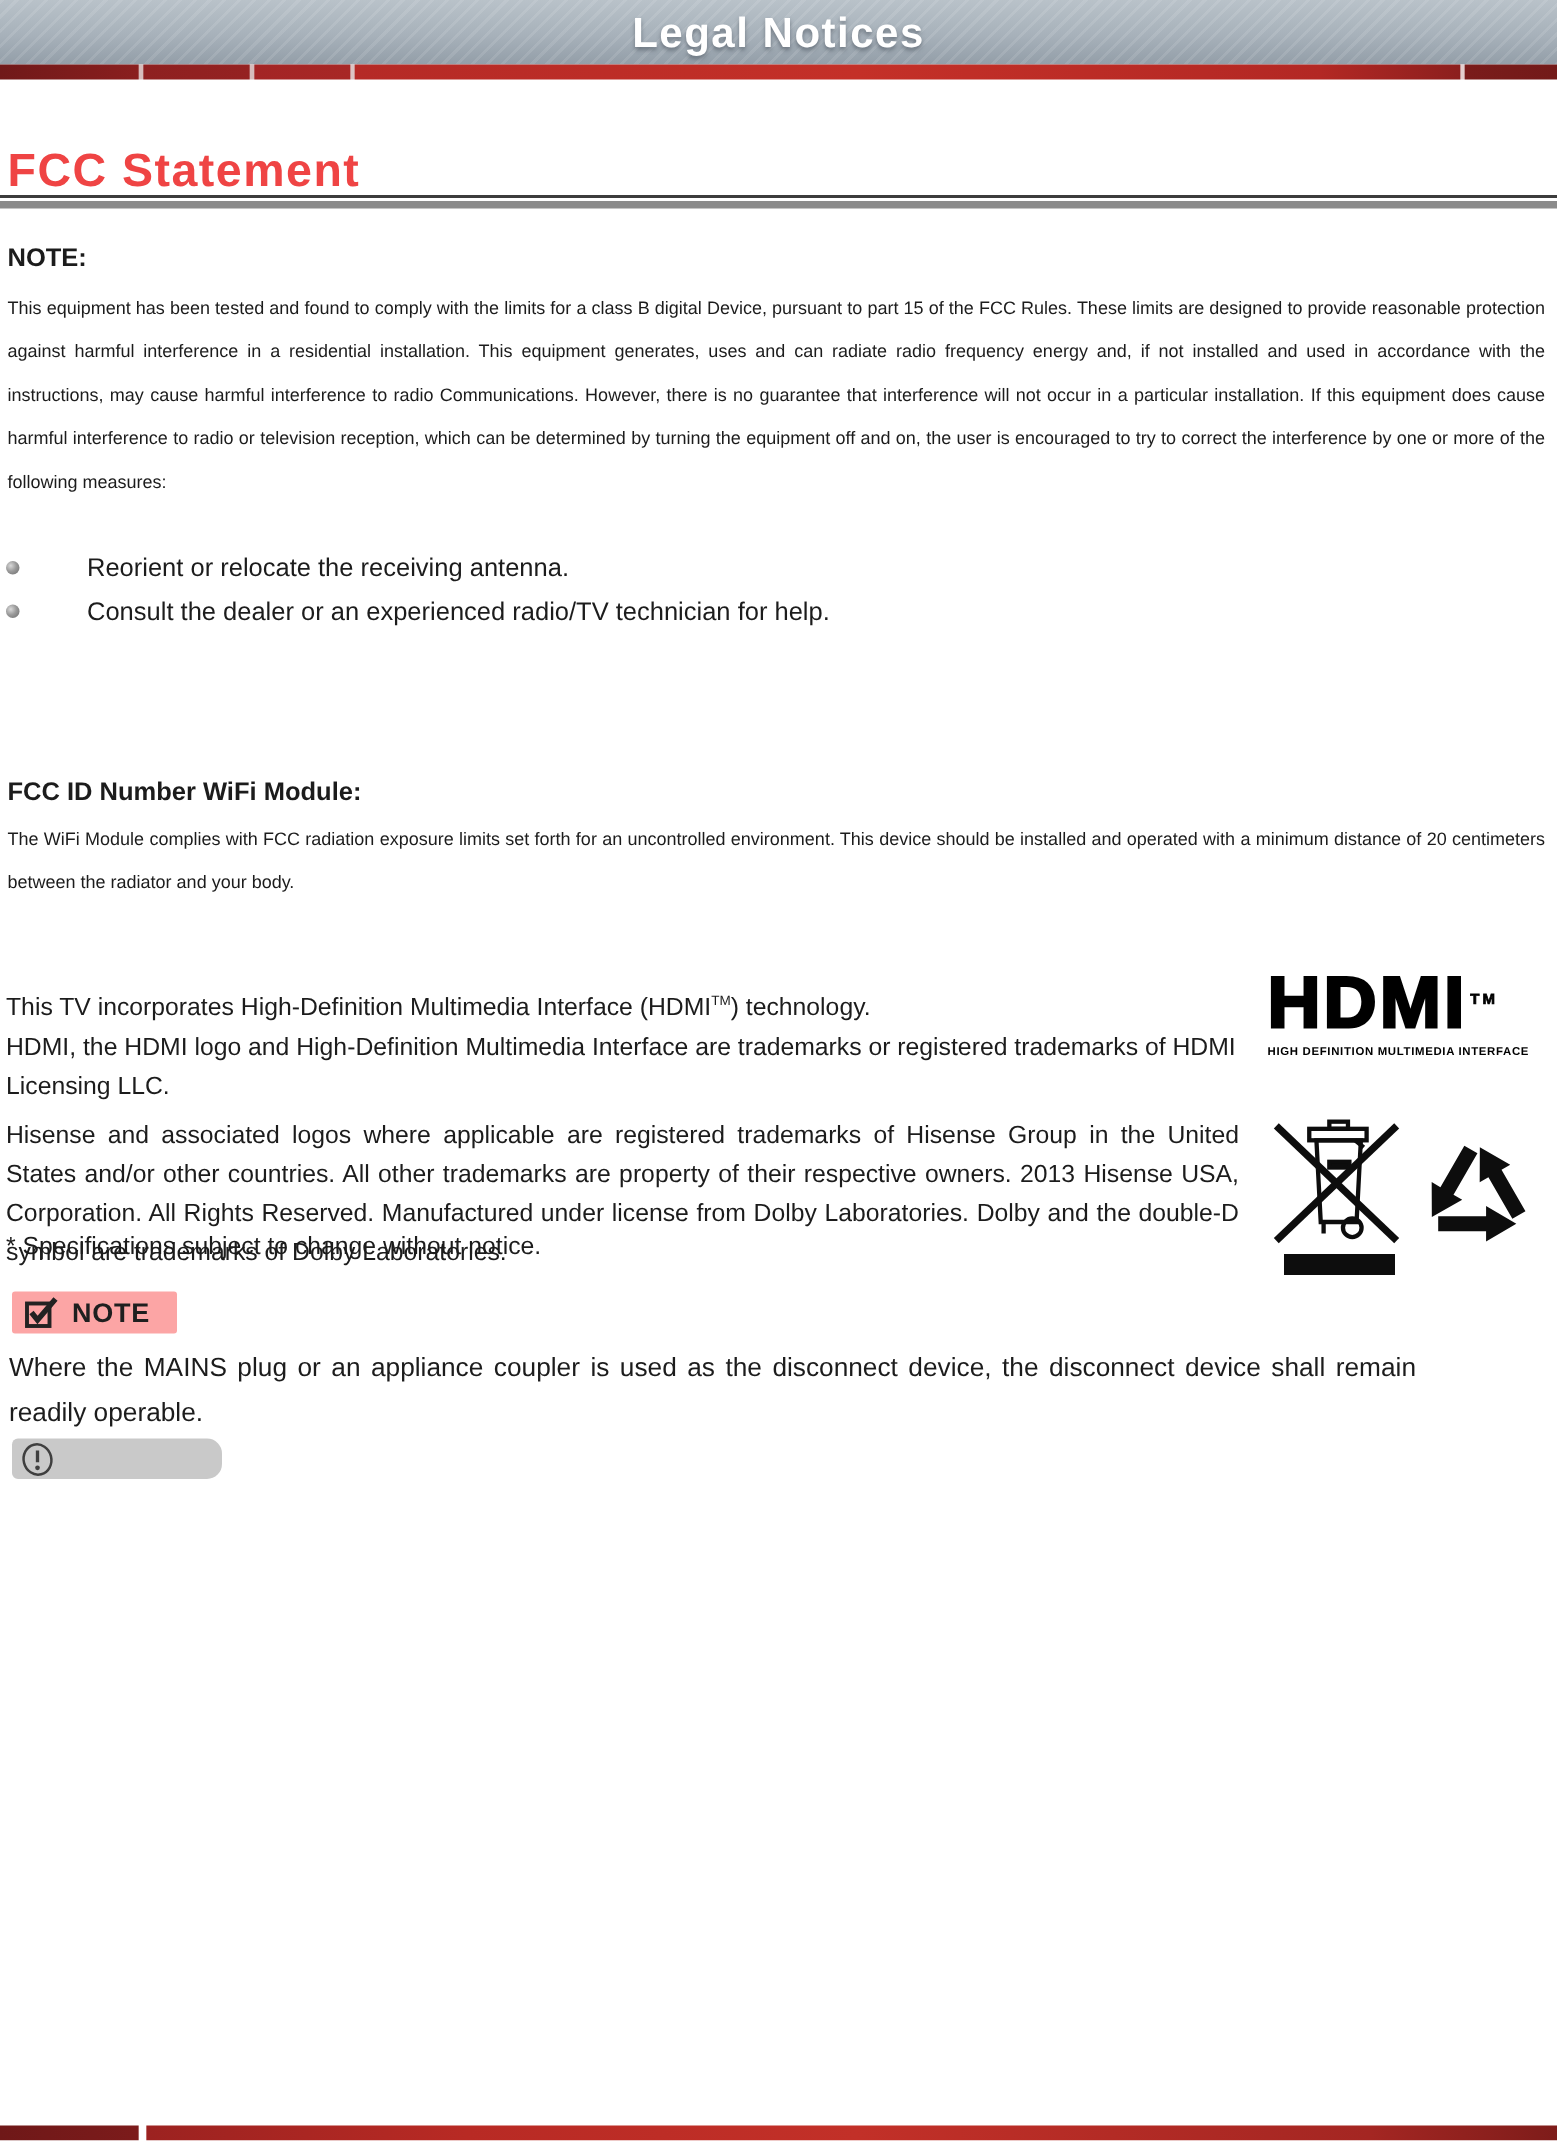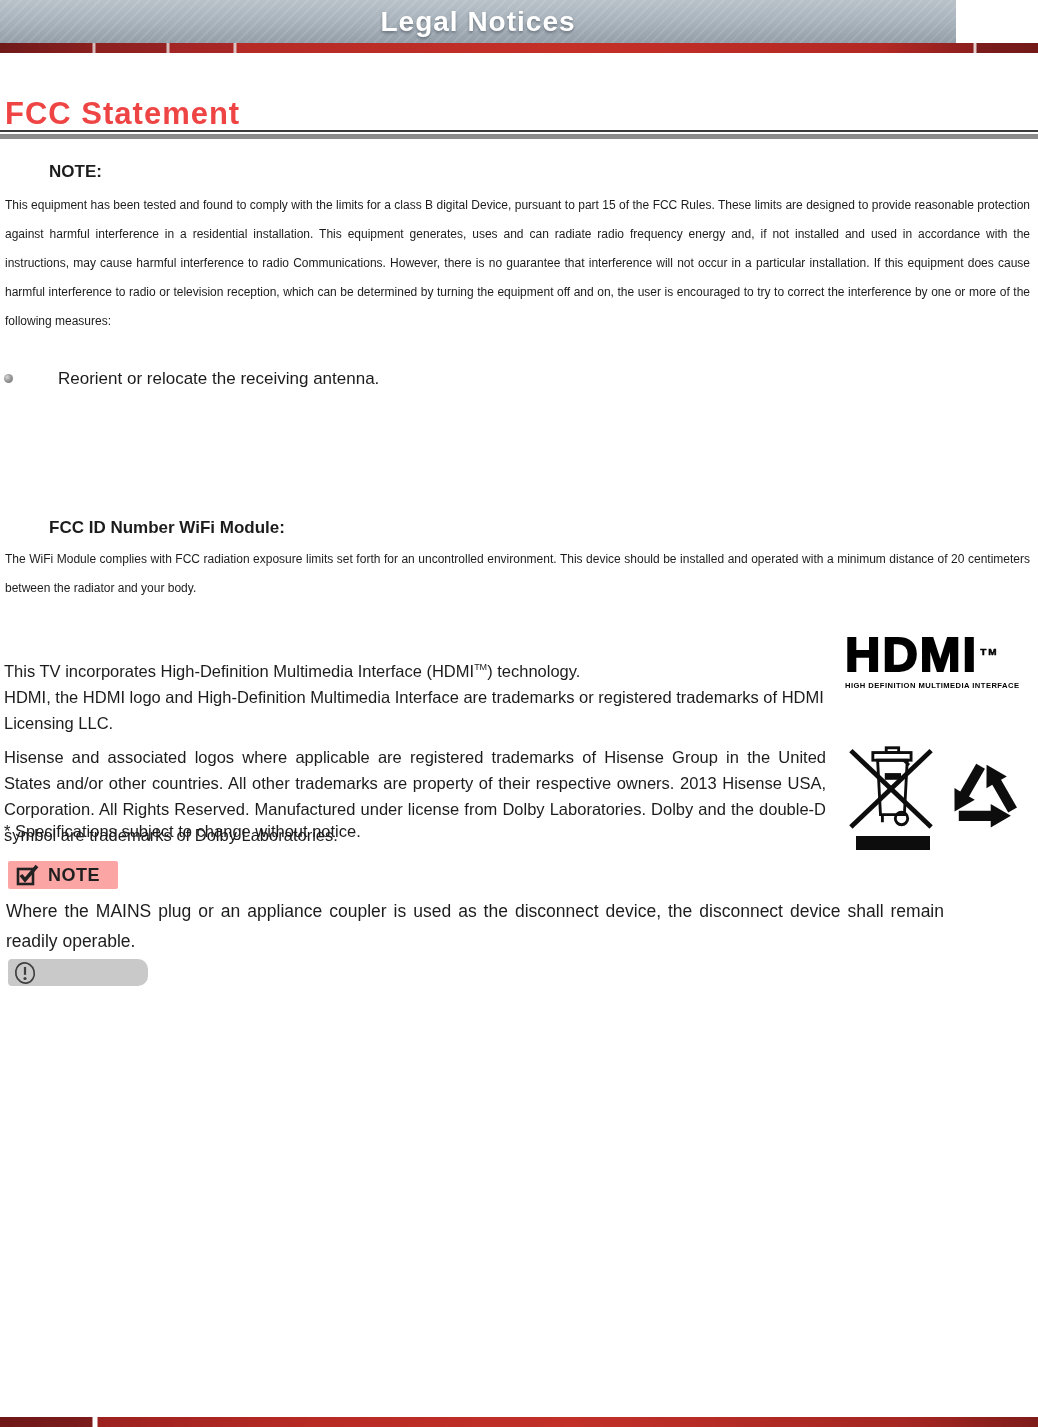--- a/index.html
+++ b/index.html
@@ -6,21 +6,21 @@
   html,body { background:#ffffff; }
   body {
     width:1038px; height:1427px;
     position:relative; overflow:hidden;
     font-family:"Liberation Sans", sans-serif;
     color:#1c1c1c;
   }
 
   
   .header-band {
-    position:absolute; left:0; top:0; width:956px; height:43px;
+    position:absolute; left:0; top:0; width:1038px; height:43px;
     background:
       repeating-linear-gradient(135deg, rgba(255,255,255,0.10) 0 2px, rgba(0,0,0,0) 2px 7px),
       linear-gradient(180deg,#b9c2c9 0%, #a7b1ba 55%, #939ea8 100%);
     display:flex; align-items:center; justify-content:center;
   }
   .header-title {
     color:#ffffff; font-weight:bold; font-size:28px; letter-spacing:1px;
     text-shadow:0 2px 3px rgba(60,70,80,0.55);
   }
 
@@ -55,21 +55,21 @@
   .section-rule-thin {
     position:absolute; left:0; top:130px; width:1038px; height:2px; background:#3c3c3c;
   }
   .section-rule-thick {
     position:absolute; left:0; top:134px; width:1038px; height:5px; background:#8b8b8b;
   }
 
   
   .note-label {
     position:absolute; left:5px; top:162px;
-    font-size:17px; font-weight:bold;margin-left:44px;
+    font-size:17px; font-weight:bold;
   }
   .para {
     font-size:12px; line-height:29px; text-align:justify; text-justify:inter-word;
   }
   .fcc-paragraph { position:absolute; left:5px; top:191px; width:1025px; }
 
   .bullet-list { position:absolute; left:4px; top:364px; list-style:none; }
   .bullet-item {
     font-size:17px; line-height:29px; display:flex; align-items:center;gap:38px;
   }
@@ -85,21 +85,21 @@
   .wifi-paragraph { position:absolute; left:5px; top:545px; width:1025px; }
 
   
   .hdmi-text {
     position:absolute; left:4px; top:654px; width:838px;
     font-size:16.5px; line-height:26px;
   }
   .tm-sup { font-size:9px; vertical-align:super; letter-spacing:0; }
 
   .hdmi-logo {
-    position:absolute; left:845px; top:631px; width:188px; color:#000;
+    position:absolute; left:845px; top:646px; width:188px; color:#000;
   }
   .hdmi-logo-text {
     font-size:49px; font-weight:bold; letter-spacing:2px; line-height:46px;
     -webkit-text-stroke:2px #000; white-space:nowrap; display:inline-block;
     transform:scaleY(0.98);
   }
   .hdmi-logo-tm {
     font-size:10px; font-weight:bold; vertical-align:top; position:relative; top:-2px; left:2px;
     -webkit-text-stroke:0.5px #000;
   }
@@ -155,20 +155,24 @@
 <div class="section-rule-thin"></div>
 <div class="section-rule-thick"></div>
 
 <div class="note-label">NOTE:</div>
 <div class="para fcc-paragraph">This equipment has been tested and found to comply with the limits for a class B digital Device, pursuant to part 15 of the FCC Rules. These limits are designed to provide reasonable protection against harmful interference in a residential installation. This equipment generates, uses and can radiate radio frequency energy and, if not installed and used in accordance with the instructions, may cause harmful interference to radio Communications. However, there is no guarantee that interference will not occur in a particular installation. If this equipment does cause harmful interference to radio or television reception, which can be determined by turning the equipment off and on, the user is encouraged to try to correct the interference by one or more of the following measures:</div>
 
 <ul class="bullet-list">
   <li class="bullet-item">
     <span class="bullet-dot"></span>
     <span>Reorient or relocate the receiving antenna.</span>
+  </li>
+  <li class="bullet-item">
+    <span class="bullet-dot"></span>
+    <span>Consult the dealer or an experienced radio/TV technician for help.</span>
   </li>
 </ul>
 
 <div class="note-label wifi-heading">FCC ID Number WiFi Module:</div>
 <div class="para wifi-paragraph">The WiFi Module complies with FCC radiation exposure limits set forth for an uncontrolled environment. This device should be installed and operated with a minimum distance of 20 centimeters between the radiator and your body.</div>
 
 <div class="hdmi-text">
   <span>This TV incorporates High-Definition Multimedia Interface (HDMI</span><span class="tm-sup">TM</span><span>) technology.</span><br>
   <span>HDMI, the HDMI logo and High-Definition Multimedia Interface are trademarks or registered trademarks of HDMI Licensing LLC.</span>
 </div>

